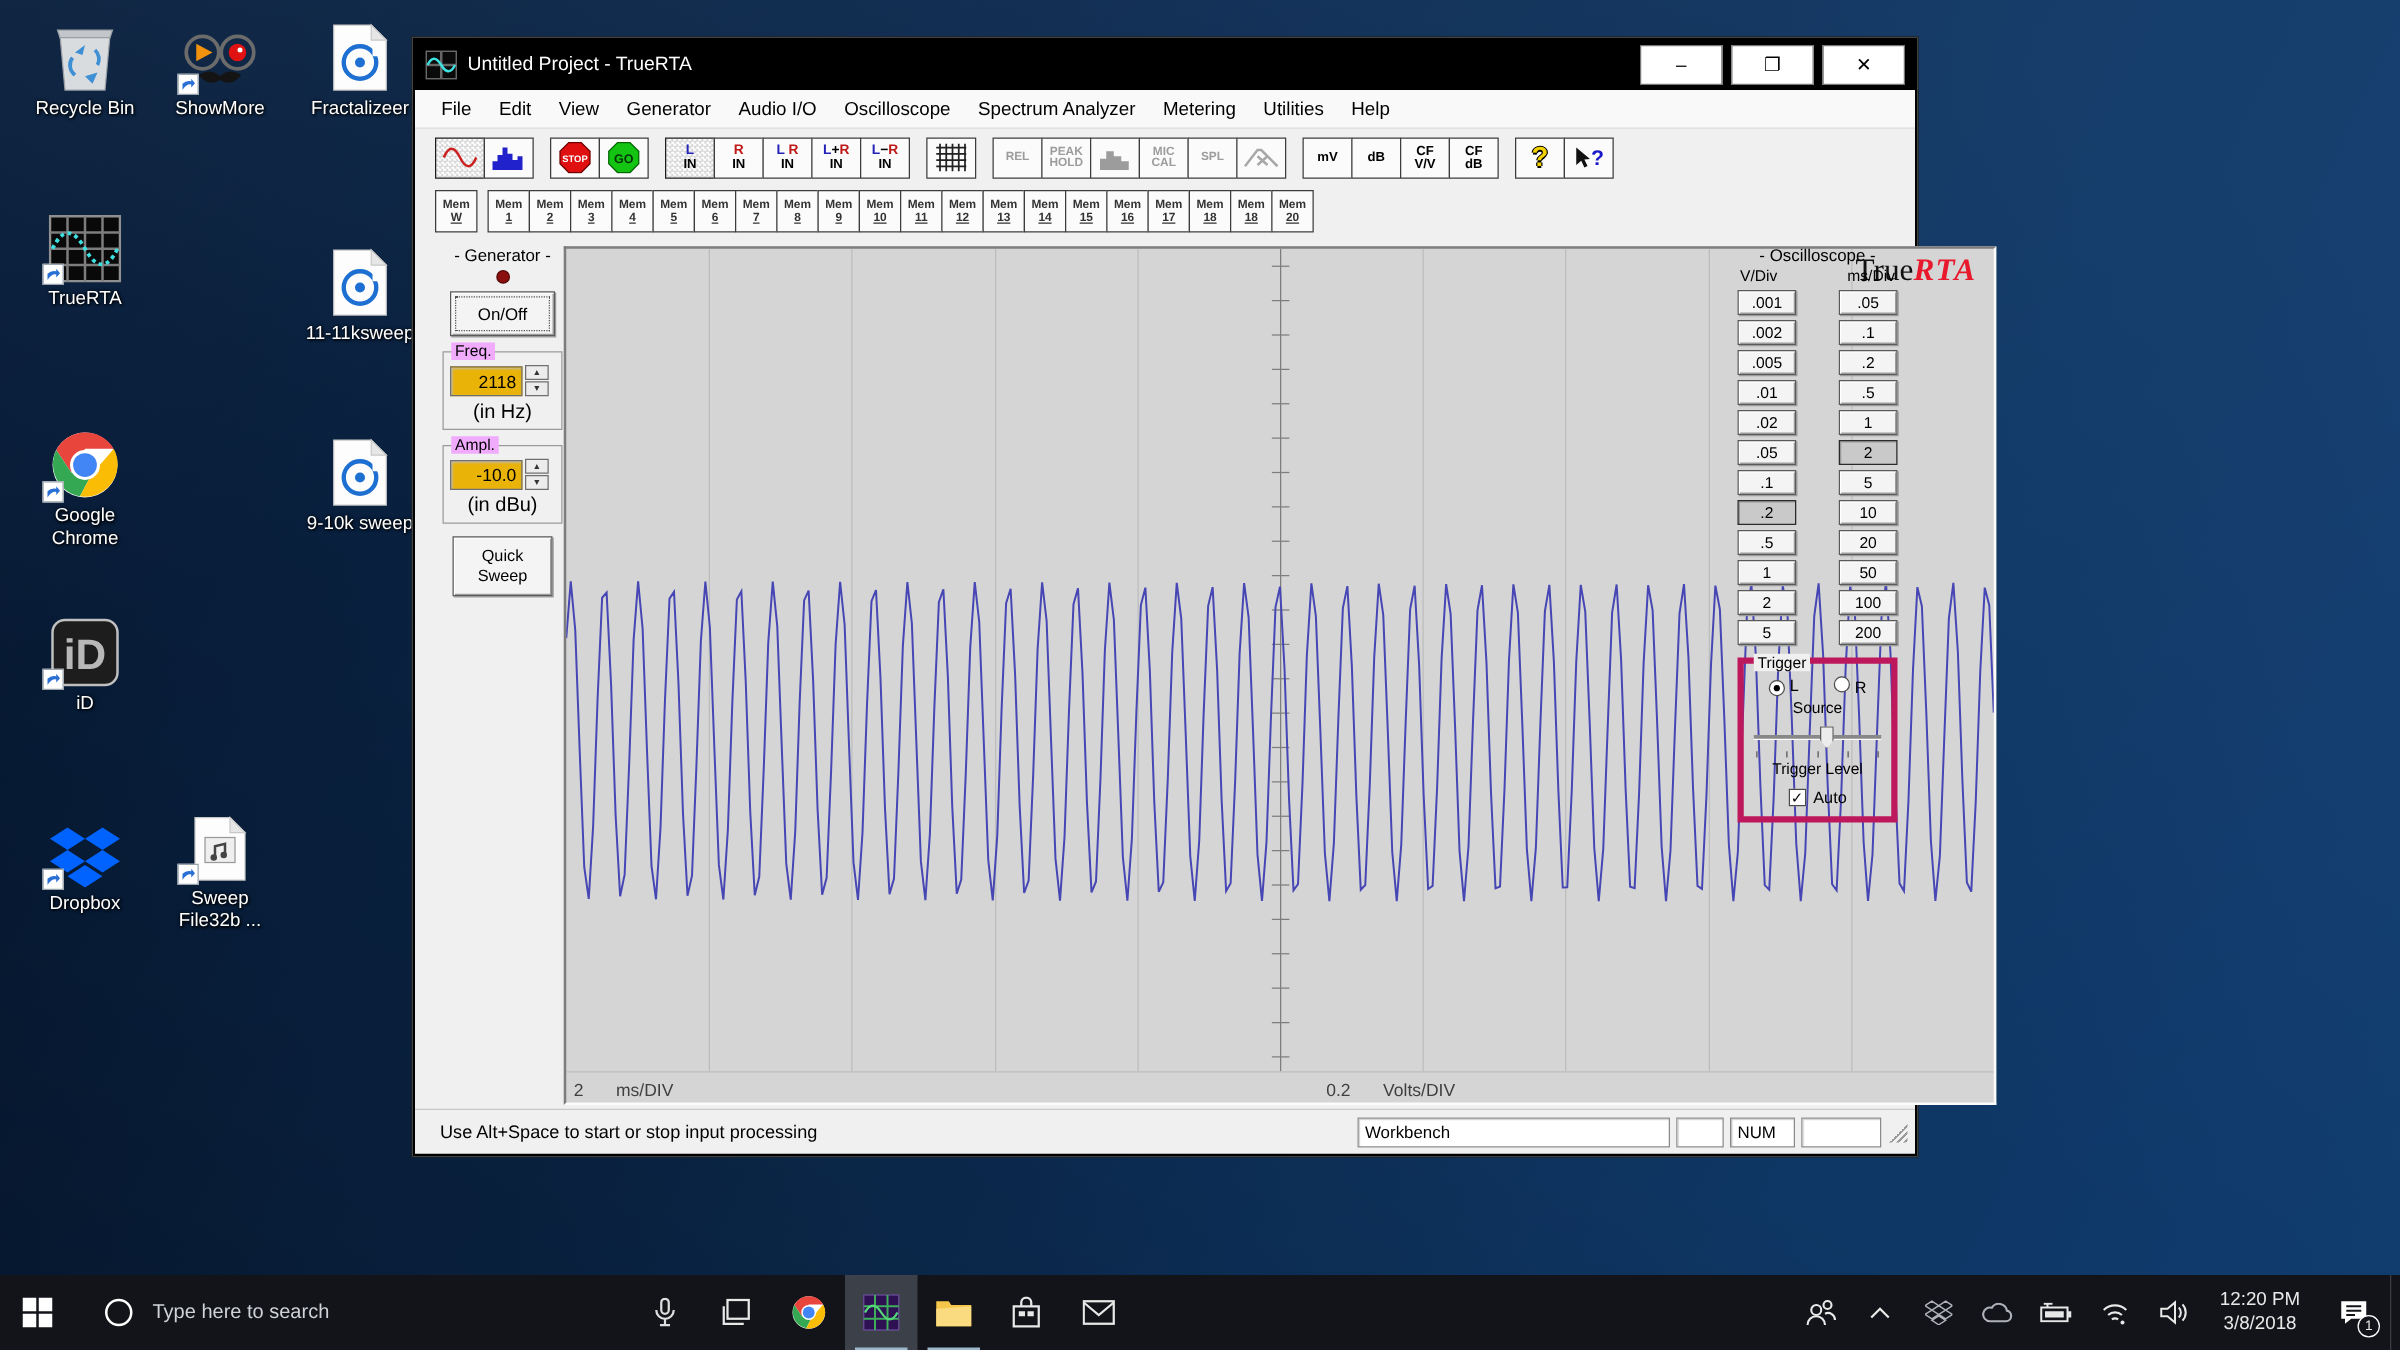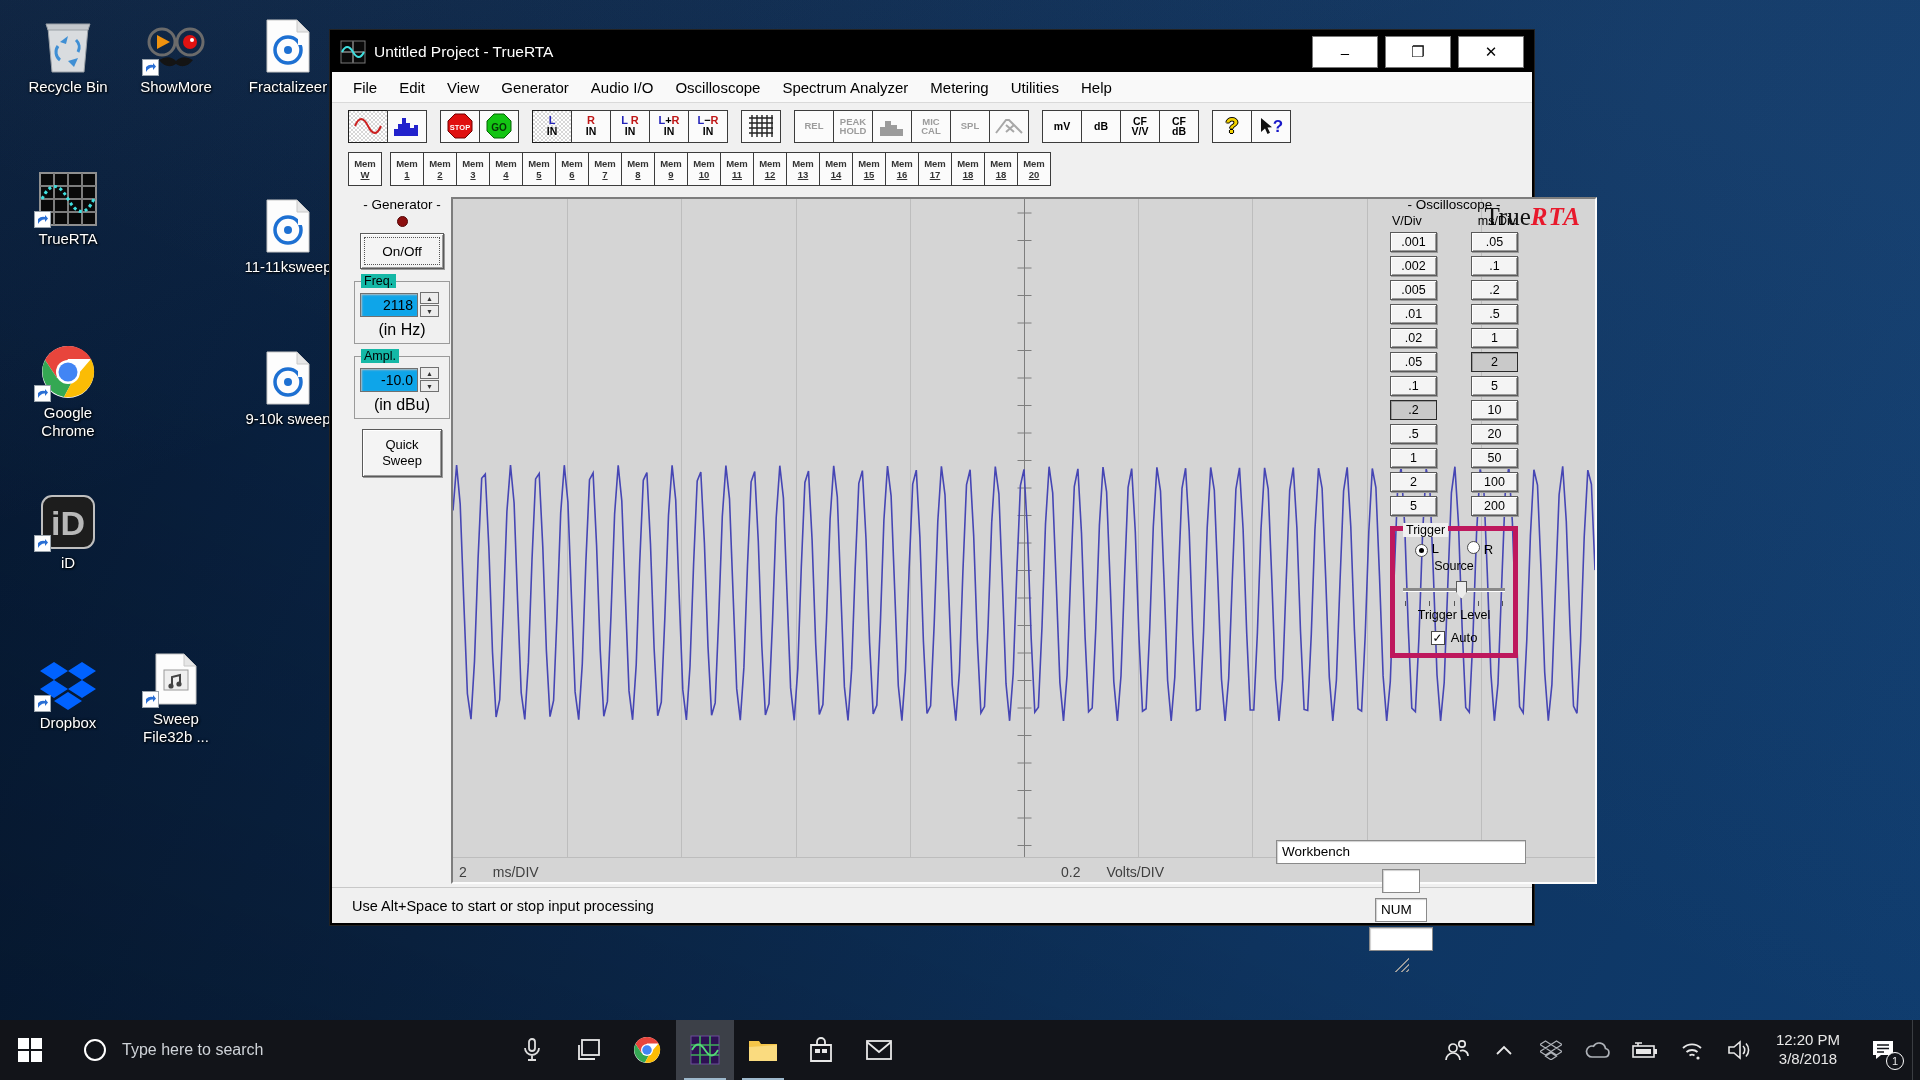--- a/index.html
+++ b/index.html
@@ -68,23 +68,23 @@
   
   #client { position:absolute; left:0; top:157px; right:0; bottom:36px; }
 
   
   #gen-panel { position:absolute; left:22px; top:8px; width:96px; }
   .panel-title { text-align:center; font-size:13.5px; color:#000; }
   #gen-led { width:11px; height:11px; border-radius:50%; background:#8c0f0f; border:1px solid #550707; margin:4px auto 6px; }
   .btn3d { background:#f4f4f4; border:1px solid #5a5a5a; box-shadow:inset 1px 1px 0 #fff, inset -1px -1px 0 #9b9b9b, 1px 1px 0 #9b9b9b; color:#000; display:flex; align-items:center; justify-content:center; }
   #onoff-btn { width:84px; height:36px; margin:0 auto; font-size:13.5px; outline:1px dotted #555; outline-offset:-5px; }
   .fieldset { border:1px solid #9a9a9a; margin-top:12px; position:relative; padding:10px 5px 4px; background:transparent; }
-  .fieldset .legend { position:absolute; top:-8px; left:6px; background:#14b8a6; padding:0 3px; font-size:12.5px; color:#000; }
+  .fieldset .legend { position:absolute; top:-8px; left:6px; background:#f0abfc; padding:0 3px; font-size:12.5px; color:#000; }
   .spinrow { display:flex; align-items:center; gap:2px; }
-  .spinbox { width:58px; height:24px; background:#0ea5e9; border:1px solid #707070; box-shadow:inset 1px 1px 2px #bbb; font-size:14px; display:flex; align-items:center; justify-content:flex-end; padding-right:4px; color:#000; }
+  .spinbox { width:58px; height:24px; background:#eab308; border:1px solid #707070; box-shadow:inset 1px 1px 2px #bbb; font-size:14px; display:flex; align-items:center; justify-content:flex-end; padding-right:4px; color:#000; }
   .spinner { display:flex; flex-direction:column; gap:1px; }
   .spinner .sb { width:19px; height:12px; font-size:7px; background:#ececec; border:1px solid #707070; display:flex; align-items:center; justify-content:center; color:#333; }
   .unit { text-align:center; font-size:16px; margin-top:4px; color:#000; }
   .wave-btn { width:74px; height:23px; margin:0 auto 3px; font-size:12.5px; }
   .wave-btn.selected { background:#c9c9c9; border-color:#2a2a2a; box-shadow:inset 1px 1px 0 #aaa; }
   #quick-sweep { width:80px; height:48px; margin:10px auto 0; font-size:13px; flex-direction:column; line-height:1.25; white-space:pre-line; text-align:center; }
 
   
   #plot { position:absolute; left:119px; top:8px; width:1146px; height:687px; background:#d5d5d5; border-top:2px solid #7d7d7d; border-left:2px solid #7d7d7d; border-right:2px solid #fcfcfc; border-bottom:2px solid #fcfcfc; }
   #plot svg { display:block; }
@@ -110,21 +110,21 @@
   #trig-slider { position:relative; height:22px; margin:6px 2px 0; }
   #trig-slider .track { position:absolute; left:0; right:0; top:9px; height:3px; background:#888; box-shadow:0 1px 0 #fff; }
   #trig-slider .thumb { position:absolute; left:52%; top:2px; width:11px; height:18px; background:#ececec; border:1px solid #555; clip-path:polygon(0 0,100% 0,100% 60%,50% 100%,0 60%); }
   #trig-ticks { display:flex; justify-content:space-between; padding:0 4px; }
   #trig-ticks i { width:1px; height:5px; background:#555; }
   .checkbox-row { display:flex; align-items:center; justify-content:center; gap:6px; margin-top:8px; font-size:13px; color:#000; }
   .checkbox { width:14px; height:14px; background:#fff; border:1px solid #4a4a4a; display:flex; align-items:center; justify-content:center; font-size:12px; color:#000; }
 
   
   #statusbar { position:absolute; left:0; bottom:0; right:0; height:36px; border-top:1px solid #c8c8c8; display:flex; align-items:center; padding:0 6px 0 20px; font-size:14.5px; color:#000; }
-  #status-right { margin-left:auto; display:flex; gap:5px; align-items:center;flex-direction:column; }
+  #status-right { margin-left:auto; display:flex; gap:5px; align-items:center; }
   .sbox { height:24px; background:#fff; border:1px solid #8a8a8a; box-shadow:inset 1px 1px 1px #cfcfcf; font-size:13.5px; display:flex; align-items:center; padding:0 5px; color:#000; }
   #grip { width:16px; height:16px; background:
      linear-gradient(135deg, transparent 55%, #9a9a9a 55% 62%, transparent 62% 72%, #9a9a9a 72% 79%, transparent 79% 89%, #9a9a9a 89% 96%, transparent 96%); }
 </style>
 </head>
 <body>
 
 <div id="desktop">
 
   <div class="dicon" style="left:20px;top:16px">

